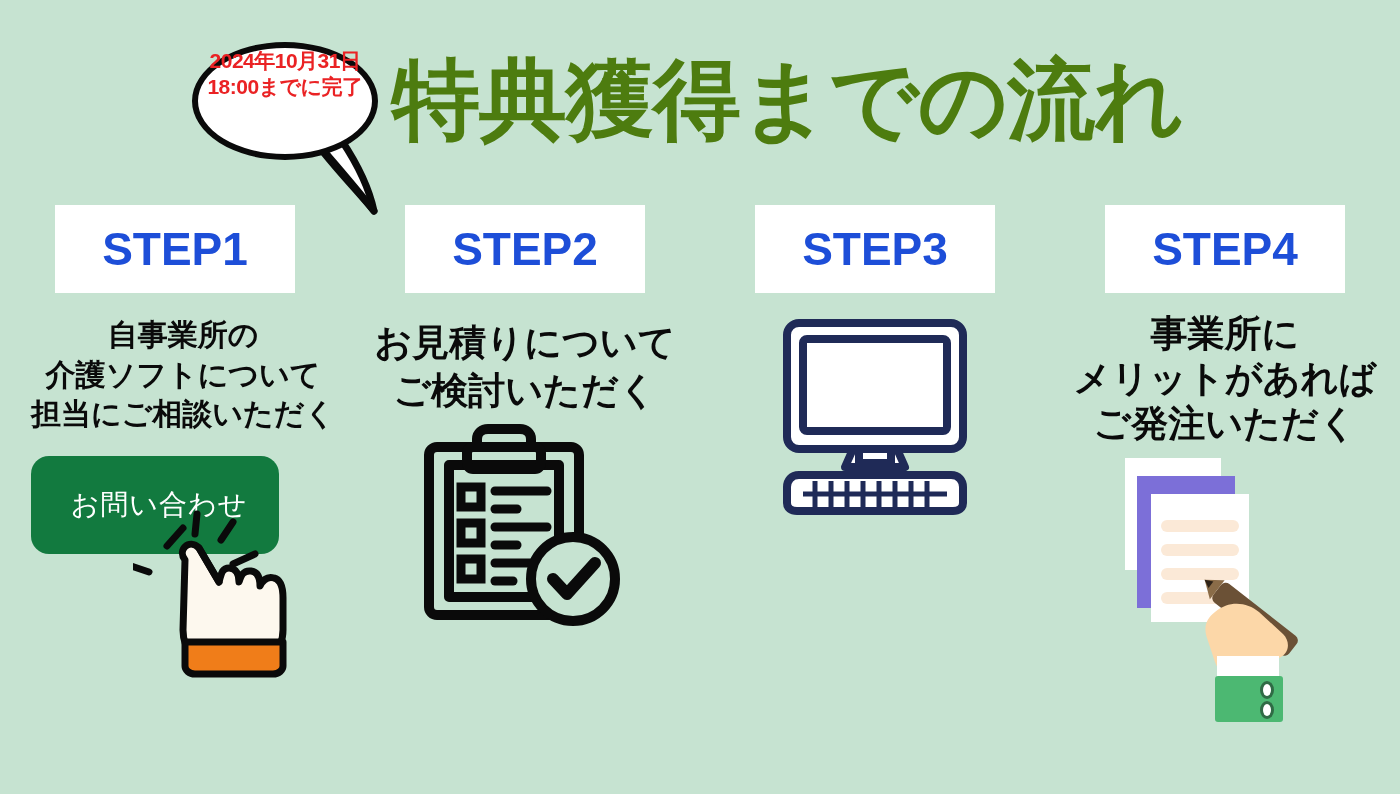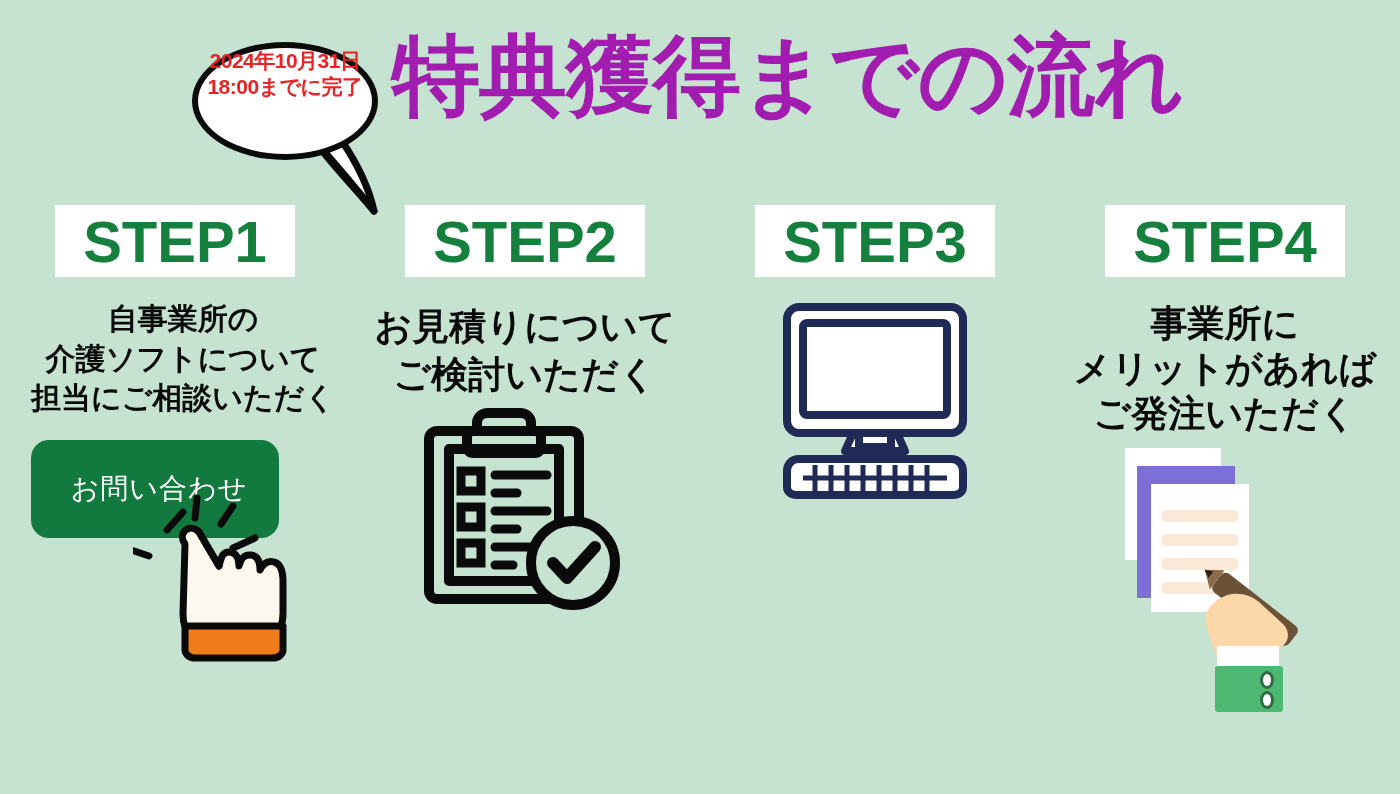--- a/index.html
+++ b/index.html
@@ -21,45 +21,45 @@
     display:flex;flex-direction:column;align-items:center;justify-content:flex-start;
   }
   .bubble-line{
     color:#ea2224;font-weight:bold;font-size:21px;line-height:1.25;
     letter-spacing:-0.5px;white-space:nowrap;
   }
   .bubble-tail{position:absolute;left:120px;top:95px;}
 
   
   .title{
-    position:absolute;left:392px;top:28px;
-    font-size:88px;font-weight:bold;color:#a21caf;
+    position:absolute;left:392px;top:52px;
+    font-size:88px;font-weight:bold;color:#4d7c0f;
     letter-spacing:-1px;line-height:1.1;white-space:nowrap;
   }
 
   
   .cols{position:absolute;left:0;top:205px;width:1400px;height:590px;
         display:flex;}
   .col{width:350px;position:relative;display:flex;flex-direction:column;align-items:center;}
 
   .step-badge{
-    width:240px;height:72px;background:#ffffff;
+    width:240px;height:88px;background:#ffffff;
     display:flex;align-items:center;justify-content:center;
-    font-size:58px;font-weight:bold;color:#15803d;letter-spacing:0px;
+    font-size:46px;font-weight:bold;color:#1d4ed8;letter-spacing:0px;
   }
 
   .desc{
     margin-top:22px;text-align:center;color:#0a0a0a;font-weight:bold;
     line-height:1.3;white-space:nowrap;
   }
   .desc .ln{display:block;}
   .c1 .desc{font-size:30px;line-height:1.32;margin-left:16px;}
   .c2 .desc{font-size:37px;line-height:1.3;margin-top:26px;}
   .c3 .desc{font-size:37px;line-height:1.22;margin-top:18px;}
-  .c4 .desc{font-size:37px;line-height:1.22;margin-top:24px;}
+  .c4 .desc{font-size:37px;line-height:1.22;margin-top:18px;}
   .hl-red{color:#ee2222;}
 
   .art{position:relative;margin-top:14px;}
 
   
   .art1{width:300px;height:230px;}
   .cta{
     position:absolute;left:6px;top:8px;width:240px;height:98px;
     background:#127a3f;border-radius:18px;
     display:flex;align-items:center;justify-content:center;padding-left:8px;

